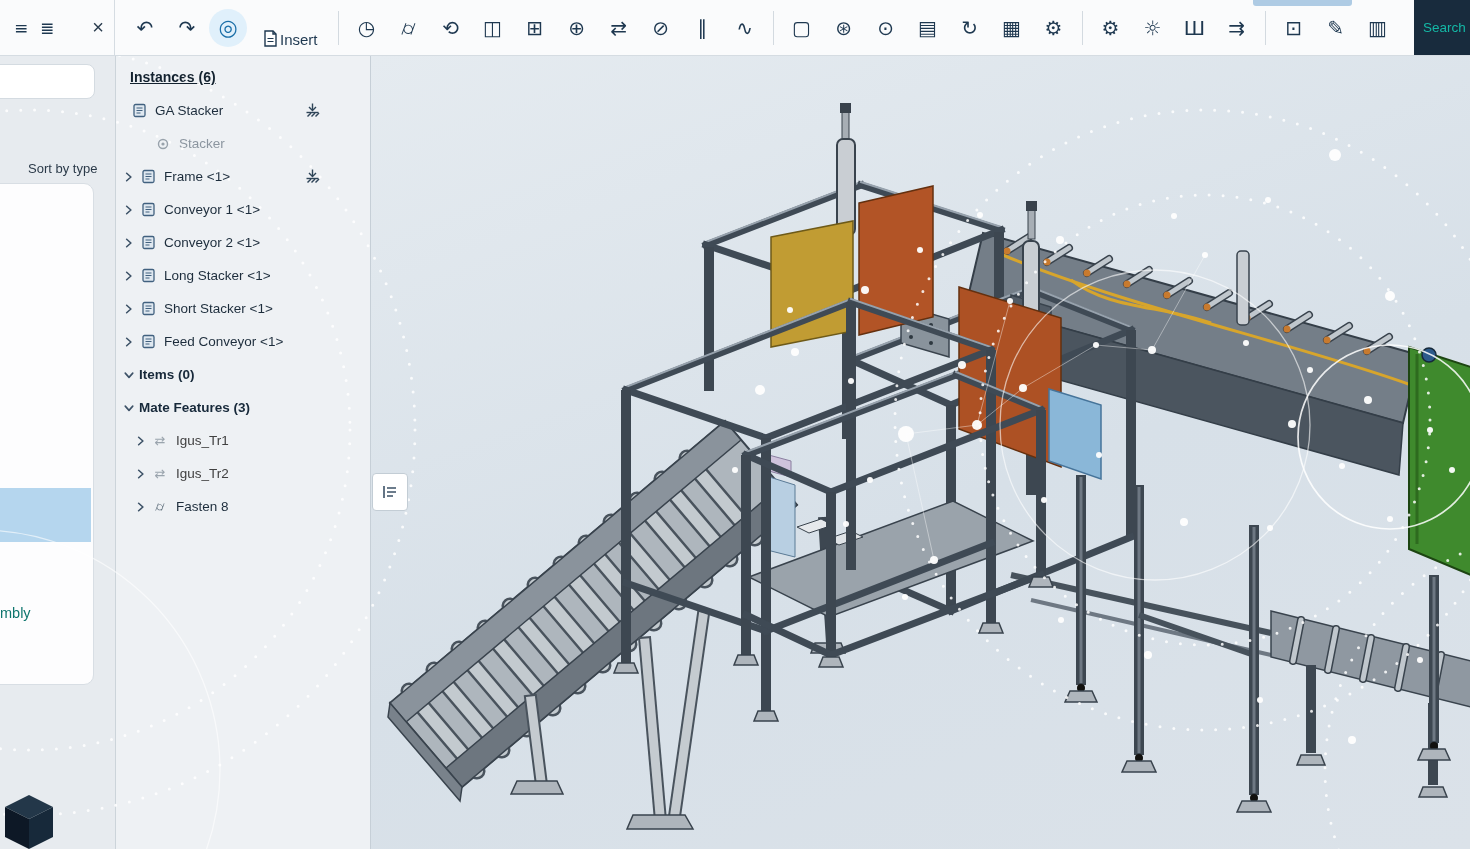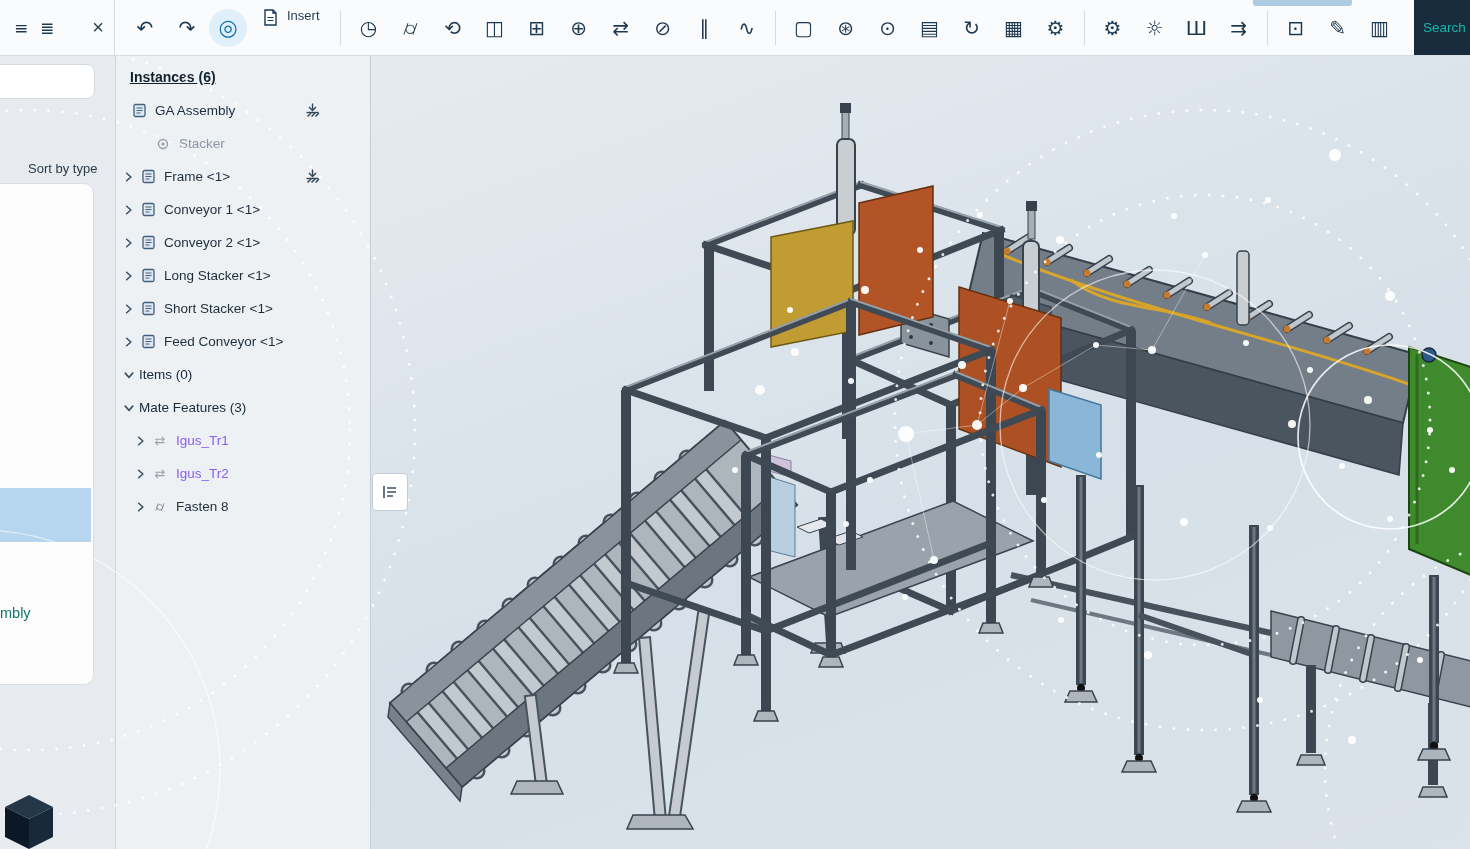--- a/index.html
+++ b/index.html
@@ -18,22 +18,22 @@
   .toolbar-left .tool{width:26px;height:40px;font-size:17px;}
   .close-tool{margin-left:auto;margin-right:10px;font-size:20px;color:#2a3c4e;cursor:pointer;}
   .toolbar-main{flex:1;display:flex;align-items:center;gap:2px;padding-left:10px;min-width:0;overflow:hidden;}
   .tool{
     width:40px;height:40px;display:flex;align-items:center;justify-content:center;
     font-size:20px;color:#1e3850;cursor:pointer;border-radius:4px;
     font-family:"DejaVu Sans",sans-serif;flex:0 0 auto;user-select:none;
   }
   .tool-highlight{background:#e0f0fb;border-radius:50%;color:#1b6fa8;width:38px;height:38px;font-size:22px;}
   .sep{width:1px;height:34px;background:#d3dae0;margin:0 6px;flex:0 0 auto;}
-  .insert-btn{display:flex;align-items:flex-start;gap:7px;padding:0 12px;height:40px;
-    color:#1e3850;font-size:13px;cursor:pointer;flex:0 0 auto;}
+  .insert-btn{display:flex;align-items:flex-end;padding:0 12px;height:40px;
+    color:#1e3850;font-size:15px;cursor:pointer;flex:0 0 auto;}
   .search-box{
     position:absolute;top:0;right:0;width:56px;height:55px;background:#182b3d;color:#14b8a6;
     display:flex;align-items:center;padding-left:9px;font-size:13.5px;z-index:11;
     box-sizing:border-box;overflow:hidden;cursor:pointer;white-space:nowrap;
   }
   .top-strip{position:absolute;top:0;left:1253px;width:99px;height:6px;background:#aecbe4;
     border-radius:0 0 3px 3px;z-index:12;}
   
   .side-strip{position:absolute;top:55px;left:0;width:115px;bottom:0;background:#e7ebef;
     border-right:1px solid #ccd4da;z-index:1;overflow:hidden;}
@@ -51,25 +51,25 @@
   .panel-title{padding:14px 14px 9px 14px;font-weight:bold;font-size:14px;color:#13222f;text-decoration:underline;}
   .tree-row{display:flex;align-items:center;height:33px;font-size:13.5px;color:#1d2d3c;cursor:pointer;}
   .tree-row .lbl{white-space:nowrap;}
   .chev{width:16px;height:16px;display:flex;align-items:center;justify-content:center;margin-right:2px;flex:0 0 auto;}
   .doc{width:18px;height:18px;display:flex;align-items:center;justify-content:center;margin-right:7px;flex:0 0 auto;}
   .anchor{margin-left:auto;margin-right:48px;width:18px;height:17px;flex:0 0 auto;}
   .row-root{padding-left:14px;}
   .row-origin{padding-left:38px;}
   .row-origin .lbl{color:#8c96a0;}
   .row-part{padding-left:5px;}
-  .row-section{padding-left:5px;color:#17293a;}
+  .row-section{padding-left:5px;color:#17293a;font-weight:bold;}
   .row-mate{padding-left:17px;}
   .row-mate .mate-glyph{width:18px;margin-right:7px;text-align:center;color:#5a6a78;
     font-family:"DejaVu Sans",sans-serif;font-size:13px;flex:0 0 auto;}
-  .row-mate.muted .lbl{color:#8b5cf6;}
+  .row-mate.muted .lbl{color:#404040;}
   .row-mate.muted .mate-glyph{color:#9aa4ad;}
   
   .viewport{position:absolute;top:55px;left:371px;right:0;bottom:0;z-index:0;
     background:linear-gradient(160deg,#e5ebf0 0%,#d7e0e8 55%,#dbe2e9 100%);}
   .machine{position:absolute;inset:0;width:100%;height:100%;}
   .machine .bm{stroke:#3f4a55;stroke-width:7;stroke-linecap:square;fill:none;}
   .machine .hl{stroke:#97a2ad;stroke-width:2;stroke-linecap:square;}
   .machine .rl{stroke:#47525c;stroke-width:6;}
   .machine .ro{stroke:#49535d;stroke-width:17;stroke-linecap:round;}
   .machine .ri{stroke:#c3cacf;stroke-width:12;stroke-linecap:round;}
@@ -165,21 +165,21 @@
 
   <div class="tree-row row-root">
     <span class="doc">
       <svg width="17" height="17" viewBox="0 0 17 17">
           <rect x="3" y="2.5" width="11" height="12" rx="1.5" fill="#dfe8f0" stroke="#41617f" stroke-width="1.3"></rect>
           <line x1="5.5" y1="6" x2="11.5" y2="6" stroke="#41617f"></line>
           <line x1="5.5" y1="8.5" x2="11.5" y2="8.5" stroke="#41617f"></line>
           <line x1="5.5" y1="11" x2="9.5" y2="11" stroke="#41617f"></line>
         </svg>
     </span>
-    <span class="lbl">GA Assembly</span>
+    <span class="lbl">GA Stacker</span>
     <span class="anchor">
       <svg width="17" height="16" viewBox="0 0 16 16" stroke="#2e4558" stroke-width="1.4" fill="none">
           <line x1="8" y1="1.5" x2="8" y2="8"></line>
           <polyline points="4.5,5 8,8.5 11.5,5"></polyline>
           <line x1="2" y1="10.5" x2="14" y2="10.5"></line>
           <line x1="3" y1="14.5" x2="6.5" y2="11"></line>
           <line x1="7" y1="14.5" x2="10.5" y2="11"></line>
           <line x1="11" y1="14.5" x2="14.5" y2="11"></line>
         </svg>
     </span>

